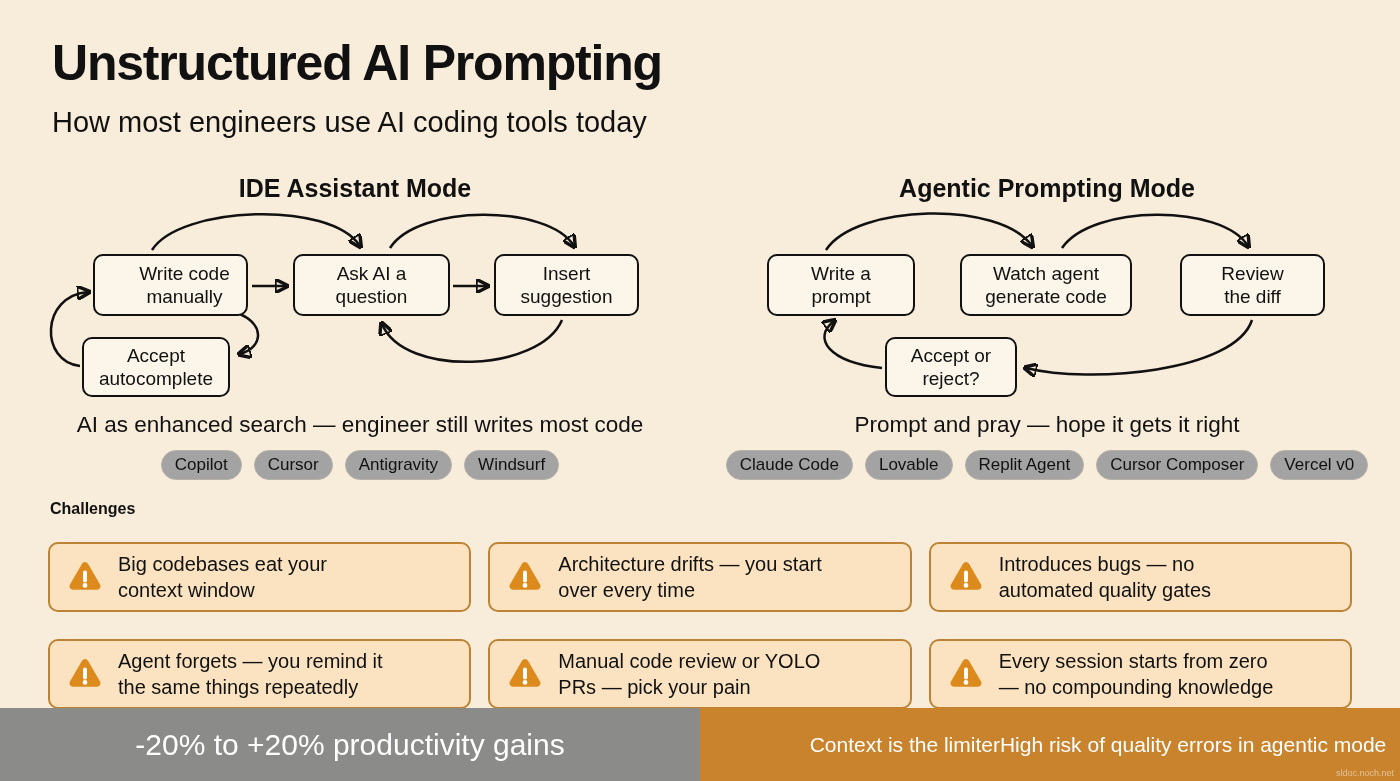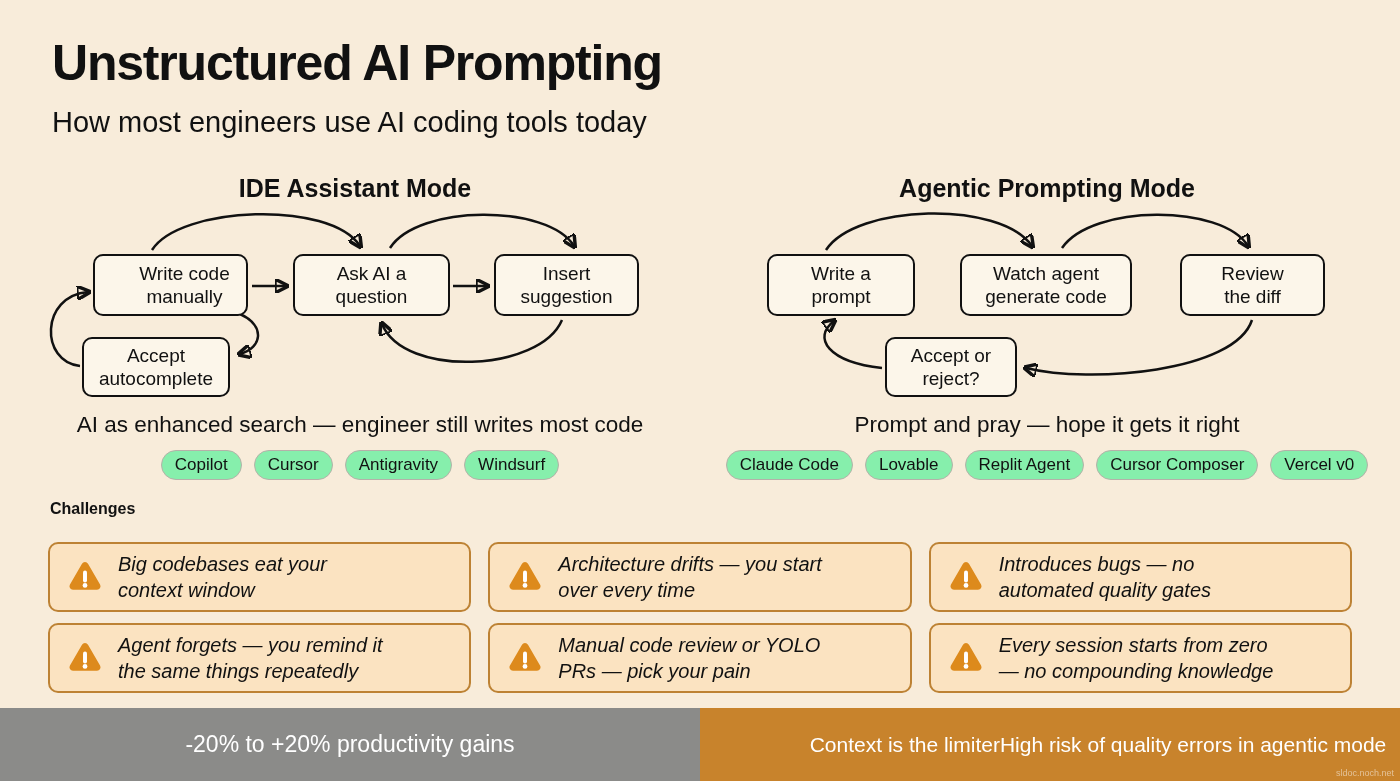--- a/index.html
+++ b/index.html
@@ -22,40 +22,40 @@
   .node {
     border:2.5px solid #111; background:#fcf6ea; border-radius:10px;
     display:flex; align-items:center; justify-content:center; text-align:center;
     font-size:19px; line-height:1.22; white-space:pre-line;
   }
 
   .caption { top:412px; width:640px; text-align:center; font-size:22.5px; }
 
   .pills { top:450px; width:640px; display:flex; justify-content:center; gap:12px; }
   .pill {
-    background:#86efac; border:1.5px solid #b5b1a9; border-radius:17px;
+    background:#a3a3a3; border:1.5px solid #b5b1a9; border-radius:17px;
     padding:4px 13px; font-size:17px; white-space:nowrap;
   }
 
   .challenges-heading { left:50px; top:500px; font-size:16px; font-weight:bold; }
 
   .cards {
     left:48px; top:542px; width:1304px;
-    display:grid; grid-template-columns:repeat(3,1fr); gap:11px 17px;font-style:italic;
+    display:grid; grid-template-columns:repeat(3,1fr); gap:27px 17px;
   }
   .card {
     height:70px; background:#fbe3c1; border:2px solid #bd8234; border-radius:10px;
     display:flex; align-items:center; gap:14px; padding:0 12px 0 16px;
   }
   .card-text { font-size:20px; line-height:1.3; white-space:pre-line; }
   .warn { width:38px; height:38px; flex:0 0 38px; }
 
   .footer-left {
     left:0; top:708px; width:700px; height:73px; background:#8b8b89;
-    color:#fff; display:flex; align-items:center; justify-content:center; font-size:23px;
+    color:#fff; display:flex; align-items:center; justify-content:center; font-size:30px;
   }
   .footer-right {
     left:700px; top:708px; width:796px; height:73px; background:#c8832c;
     color:#fff; display:flex; flex-direction:row; align-items:center; justify-content:center;
     font-size:21px; line-height:1.4; text-align:center;
   }
   .watermark { right:6px; bottom:3px; font-size:9px; color:rgba(255,255,255,0.5); }
 </style>
 </head>
 <body>

